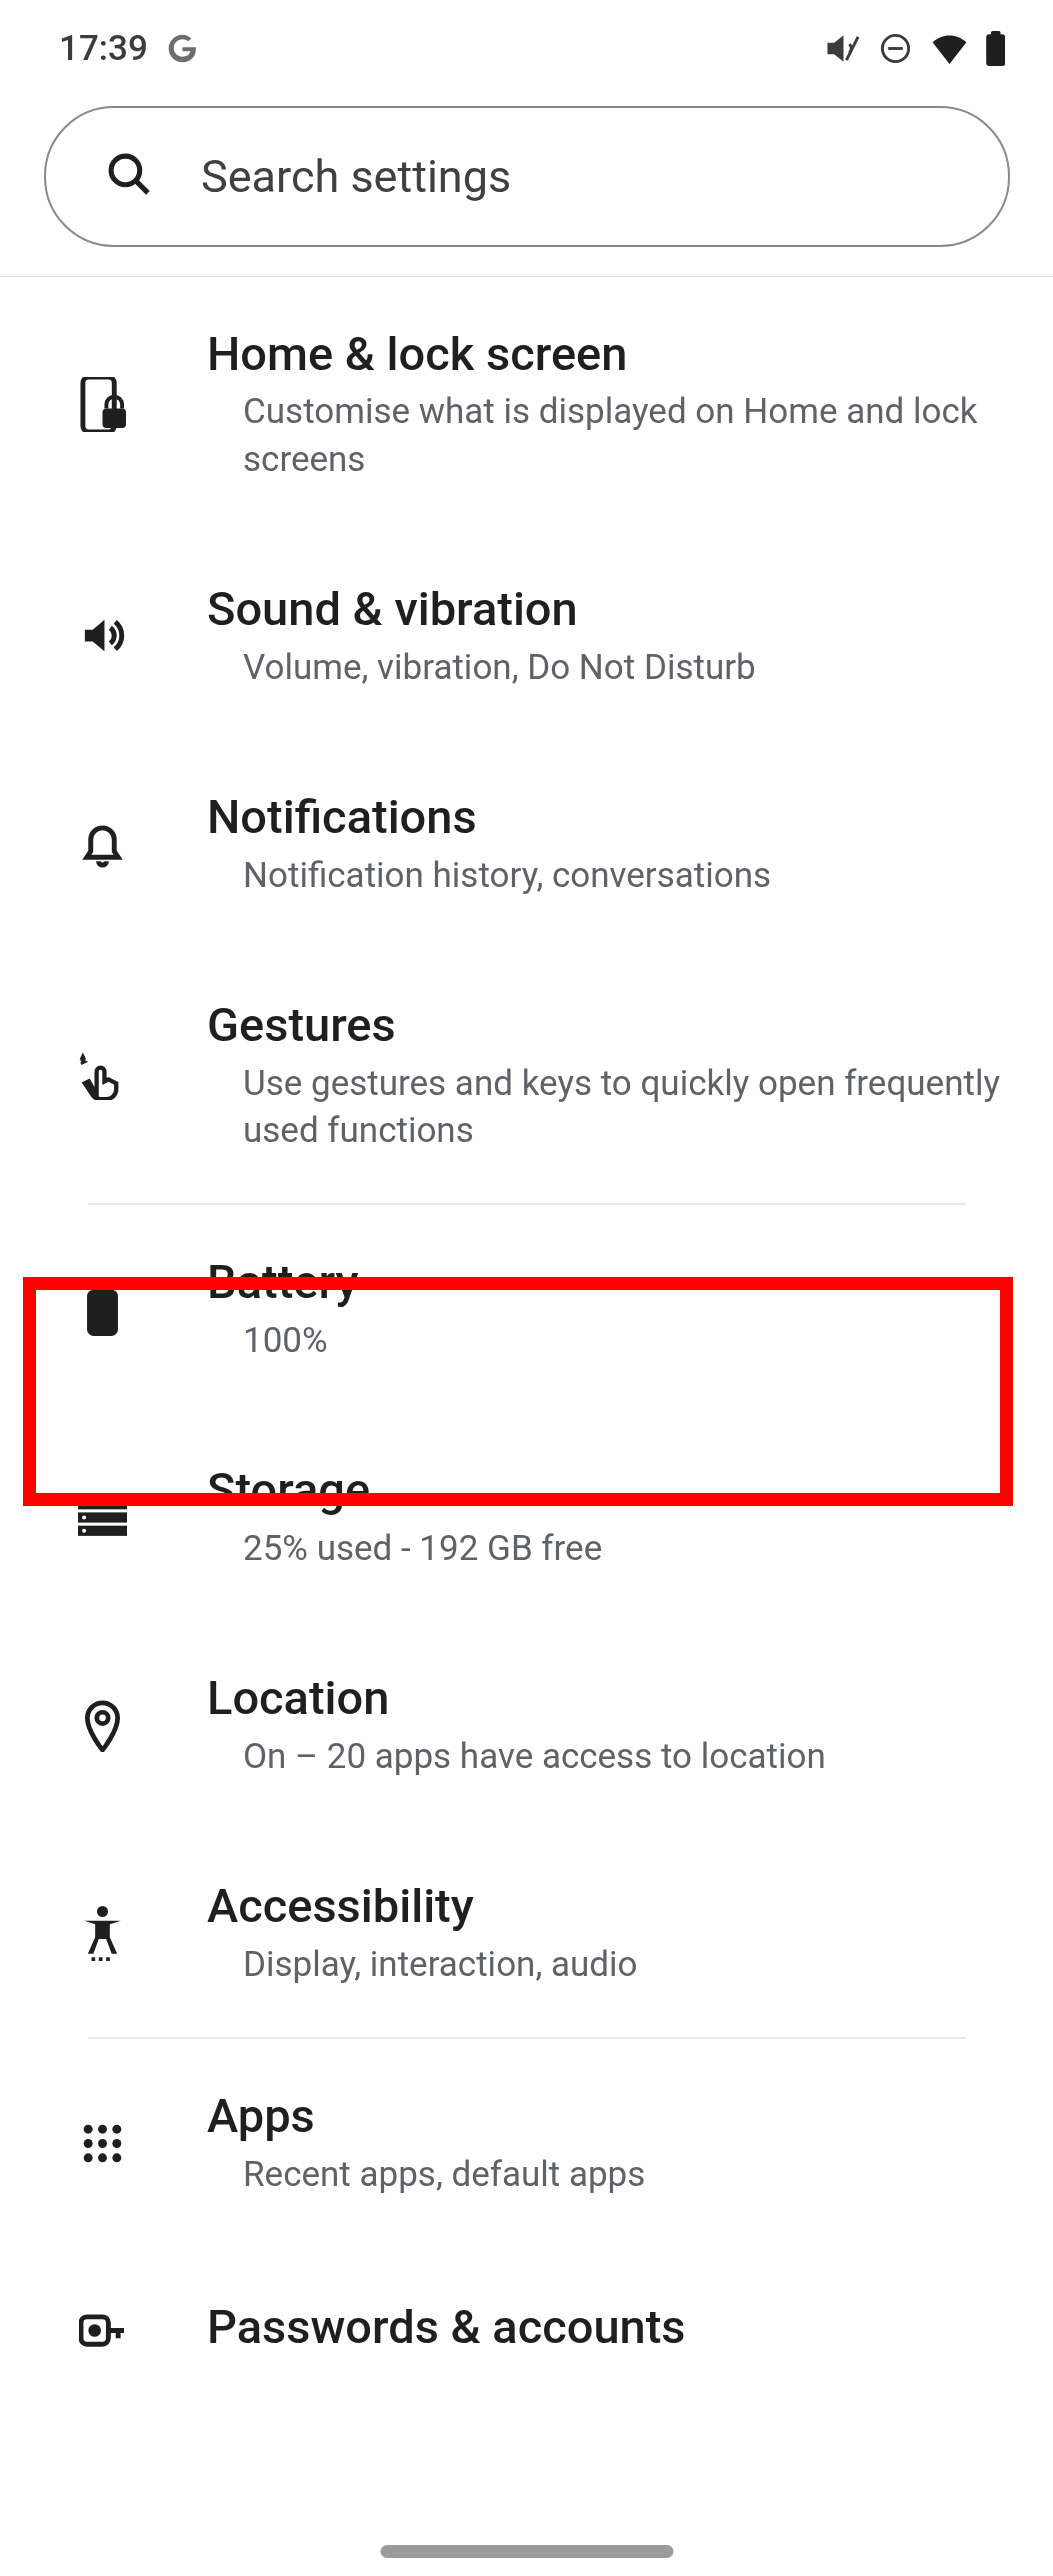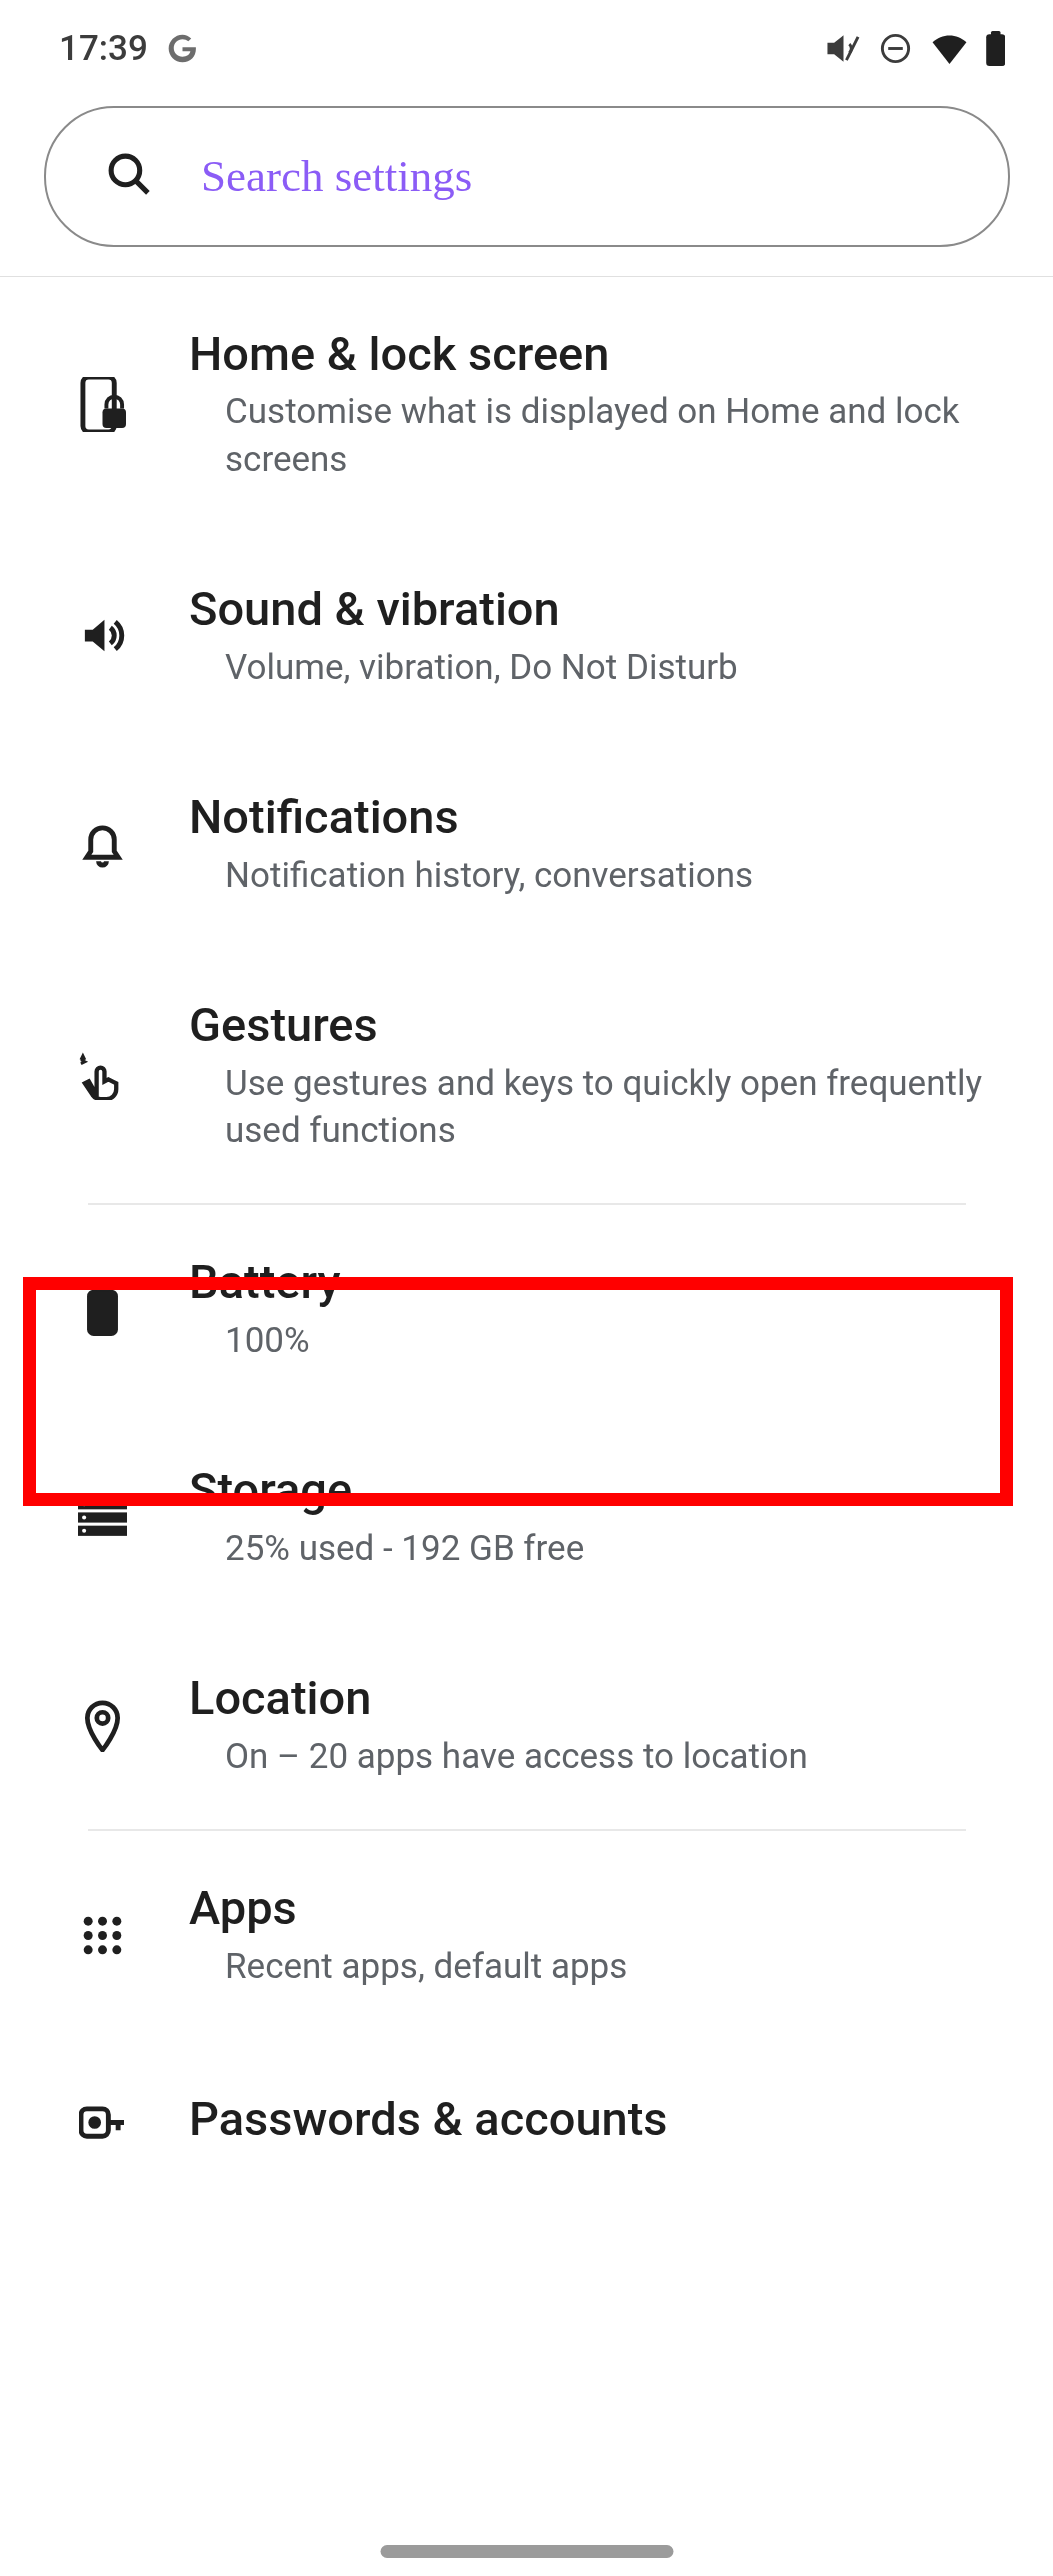--- a/index.html
+++ b/index.html
@@ -48,36 +48,35 @@
     align-items: center;
     gap: 47px;
     height: 141px;
     border: 2px solid #8a8a8a;
     border-radius: 70px;
     padding: 0 59px;
   }
   .search-pill svg { flex-shrink: 0; }
   .search-placeholder {
     font-size: 45px;
-    color: #8b5cf6;
-    font-family: Liberation Serif, serif;
+    color: #404040;
   }
 
   
   .list { padding: 0; }
   .section-divider {
     height: 2px;
     background: #e8e8e8;
     margin: 0 88px;
   }
   .row {
     display: flex;
     align-items: center;
     padding: 49px 49px 49px 68px;
-    gap: 53px;
+    gap: 71px;
     min-height: 195px;
   }
   .row .icon-slot {
     width: 68px;
     display: flex;
     justify-content: center;
     align-items: center;
     flex-shrink: 0;
   }
   .row .texts { flex: 1; }
@@ -259,20 +258,33 @@
           <path d="M10 27C10 27 2 17 2 10a8 8 0 1 1 16 0c0 7-8 17-8 17z"></path>
           <circle cx="10" cy="10" r="3"></circle>
         </svg>
     </div>
     <div class="texts">
       <div class="title">Location</div>
       <div class="sub">On – 20 apps have access to location</div>
     </div>
   </div>
 
+  <div class="row">
+    <div class="icon-slot">
+      <svg width="45" height="55" viewBox="0 0 24 30" fill="#1f1f1f">
+          <circle cx="12" cy="3" r="3"></circle>
+          <path d="M2 8h20l-6 2v7l4 9h-3l-3-8h-4l-3 8H4l4-9v-7z"></path>
+          <line x1="6" y1="29" x2="18" y2="29" stroke="#1f1f1f" stroke-width="2" stroke-dasharray="2 2"></line>
+        </svg>
+    </div>
+    <div class="texts">
+      <div class="title">Accessibility</div>
+      <div class="sub">Display, interaction, audio</div>
+    </div>
+  </div>
 
   <div class="section-divider"></div>
 
   <div class="row">
     <div class="icon-slot">
       <svg width="43" height="43" viewBox="0 0 24 24" fill="#1f1f1f">
           <circle cx="4" cy="4" r="2.5"></circle>
           <circle cx="12" cy="4" r="2.5"></circle>
           <circle cx="20" cy="4" r="2.5"></circle>
           <circle cx="4" cy="12" r="2.5"></circle>

